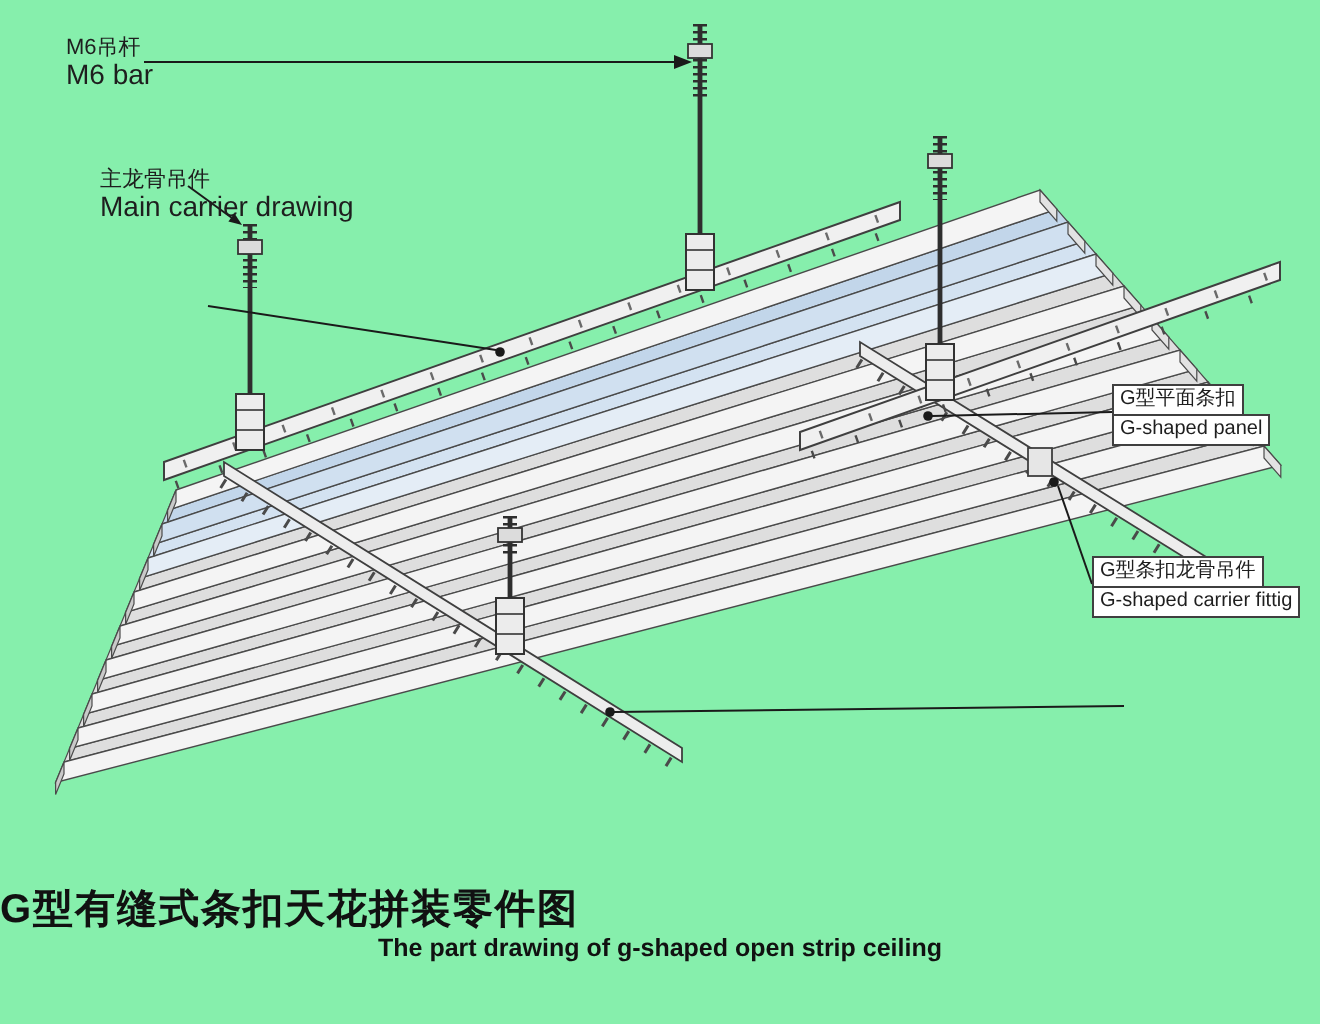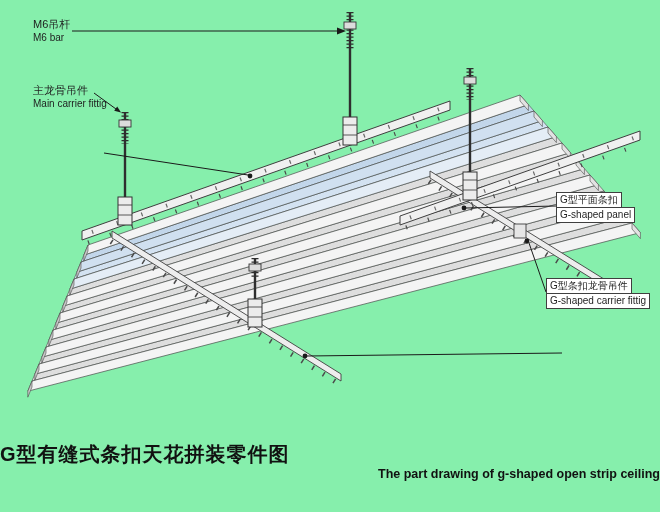--- a/index.html
+++ b/index.html
@@ -1,28 +1,28 @@
 <!DOCTYPE html>
 <html><head>
 <meta charset="utf-8">
 <style>
   html,body{margin:0;padding:0;background:#fff;}
   #stage{position:relative;width:660px;height:512px;background:#86efac;overflow:hidden;
          font-family:Liberation Sans, sans-serif;}
   #drawing{position:absolute;top:0;left:0;}
   .lbl{position:absolute;color:#1e1e1e;}
   .lbl .zh{font-size:11px;line-height:13px;}
-  .lbl .en{font-size:10px;line-height:13px;}
+  .lbl .en{font-size:14px;line-height:13px;}
   .boxed{position:absolute;}
   .boxed .bx{border:1px solid #3f3f3f;background:#fff;padding:0 3px;font-size:10px;
              line-height:14px;color:#1e1e1e;width:max-content;}
   .boxed .bx + .bx{margin-top:-1px;}
   .title-zh{position:absolute;top:441px;left:0;width:660px;
             font-size:20px;font-weight:bold;letter-spacing:1px;color:#111;}
-  .title-en{position:absolute;top:467px;left:0;width:660px;text-align:right;
+  .title-en{position:absolute;top:467px;left:0;width:660px;text-align:center;
             font-size:12.5px;font-weight:bold;color:#111;}
 </style>
 </head>
 <body>
 
 <div id="stage">
 
 <svg id="drawing" width="660" height="512" viewBox="0 0 660 512">
 
   <g stroke="#4a4a4a" stroke-width="0.6">
@@ -148,23 +148,23 @@
     <line x1="562" y1="353" x2="307" y2="356"></line>
     <circle cx="305" cy="356" r="2.4" fill="#1a1a1a" stroke="none"></circle>
   </g>
 </svg>
 
   <div class="lbl" style="left:33px;top:18px">
     <div class="zh">M6吊杆</div>
     <div class="en">M6 bar</div>
   </div>
 
-  <div class="lbl" style="left:33px;top:84px">
+  <div class="lbl" style="left:50px;top:84px">
     <div class="zh">主龙骨吊件</div>
-    <div class="en">Main carrier fittig</div>
+    <div class="en">Main carrier drawing</div>
   </div>
 
 
   <div class="boxed" style="left:546px;top:278px">
     <div class="bx">G型条扣龙骨吊件</div>
     <div class="bx">G-shaped carrier fittig</div>
   </div>
 
   <div class="boxed" style="left:556px;top:192px">
     <div class="bx">G型平面条扣</div>

